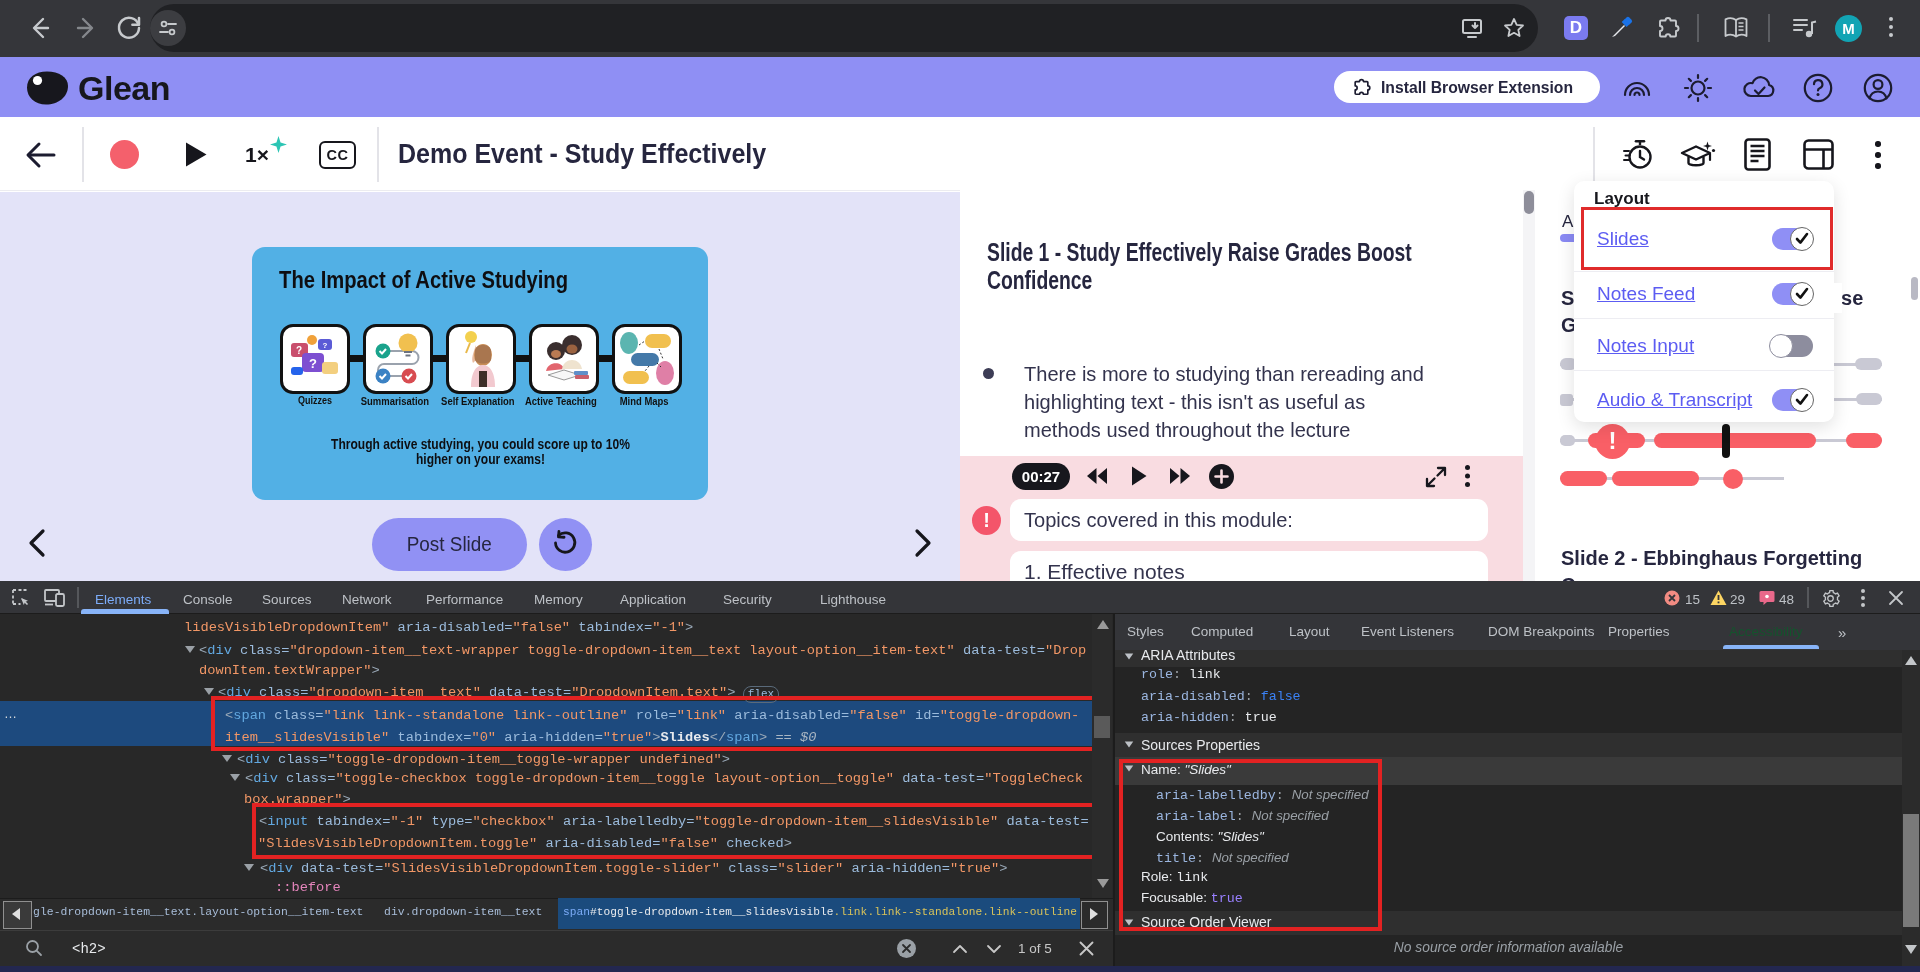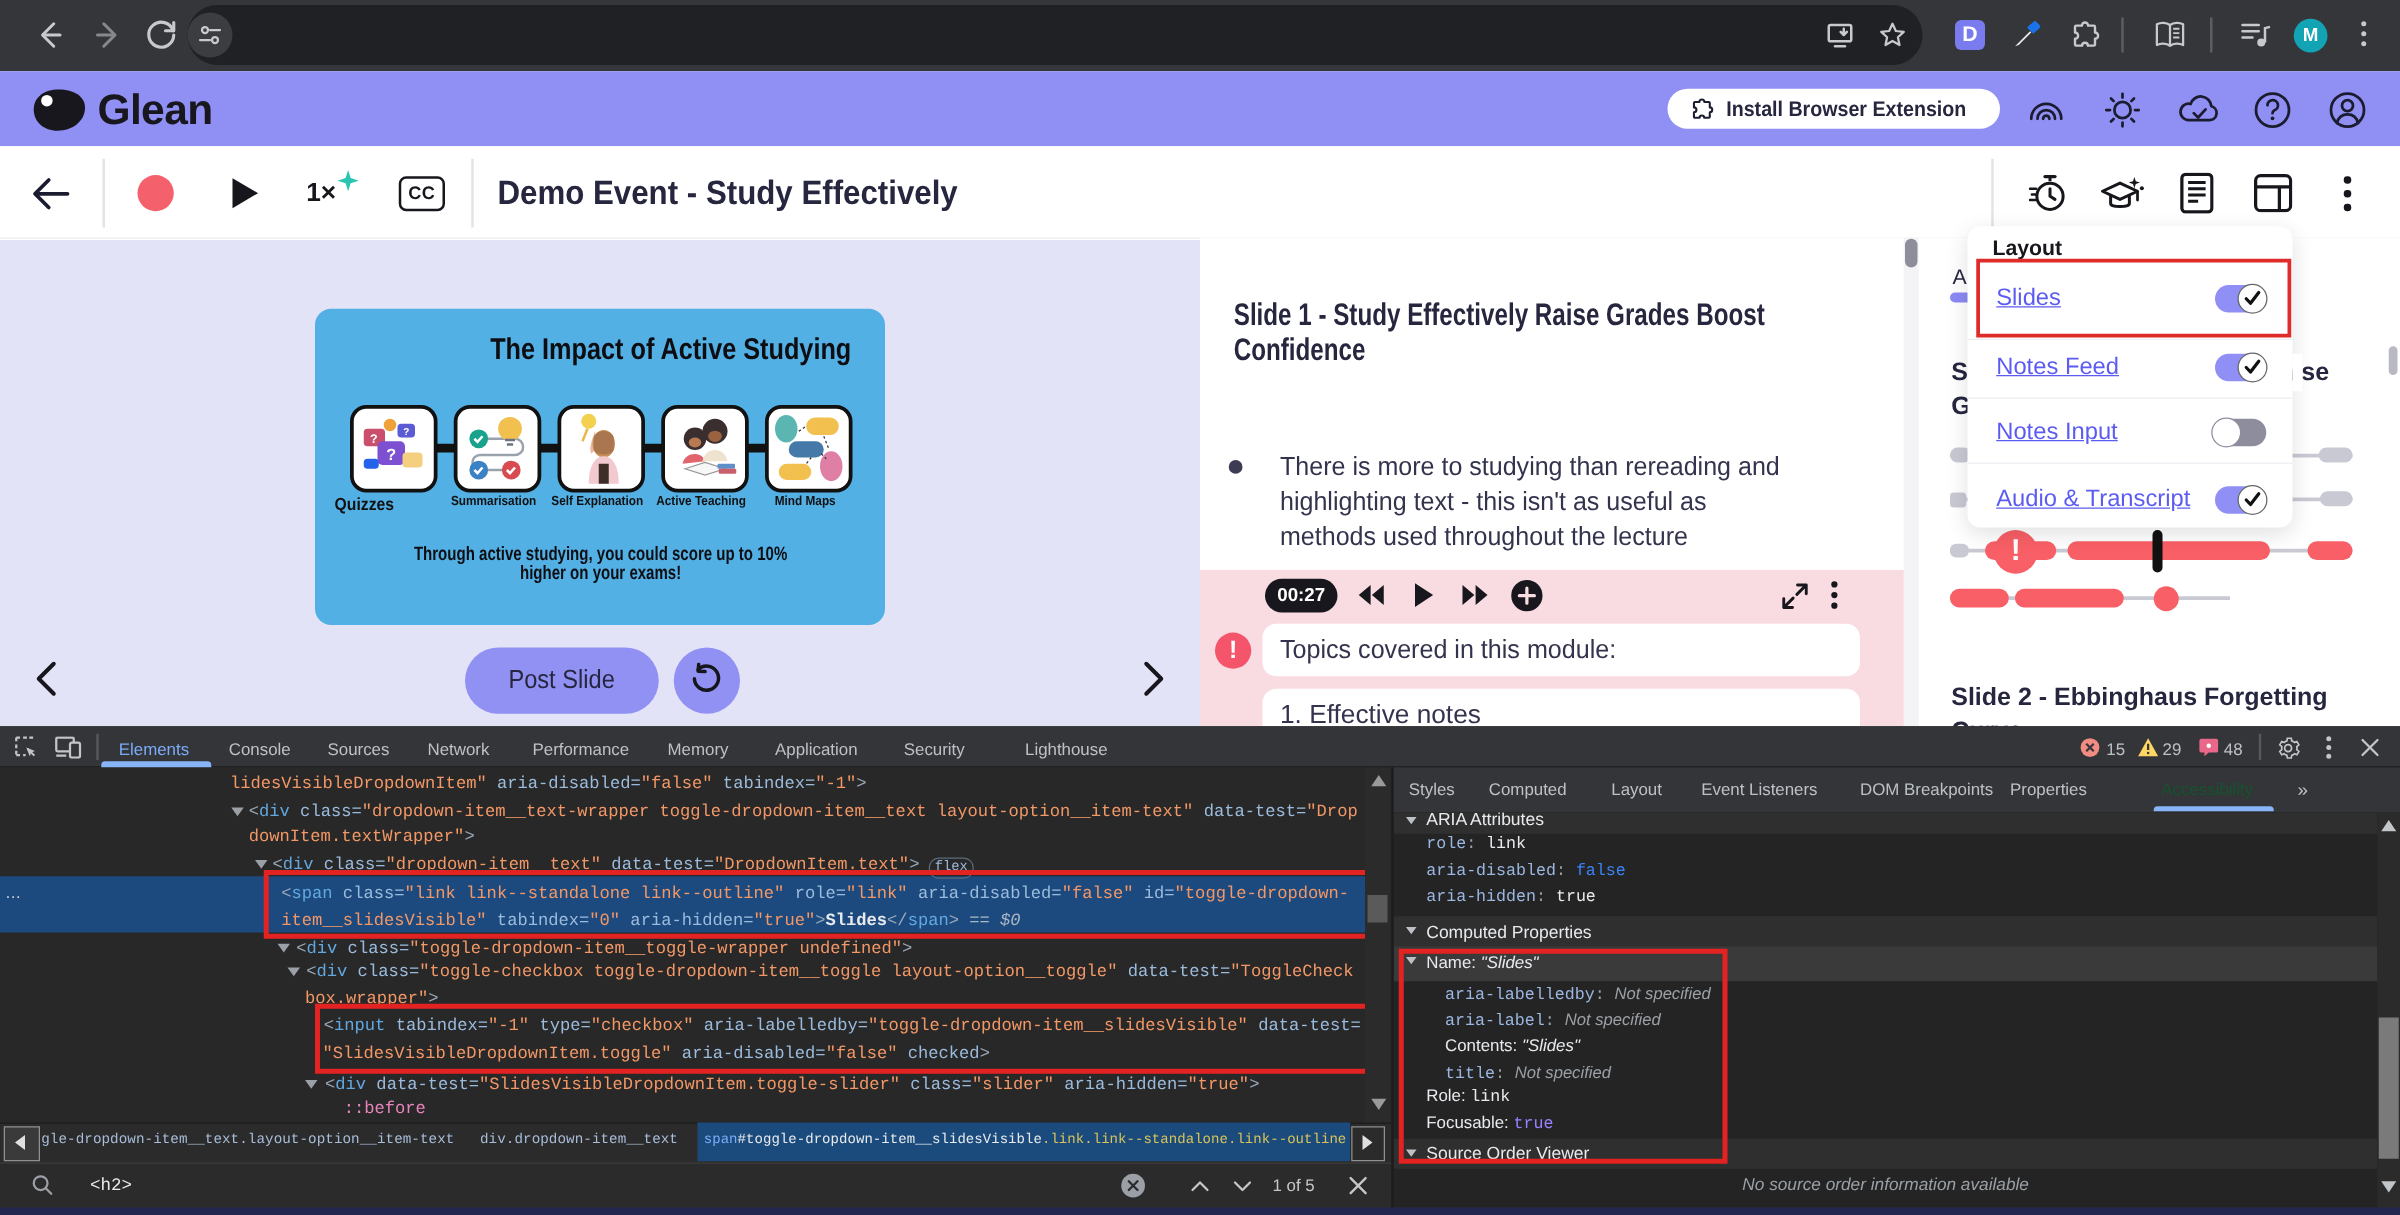--- a/index.html
+++ b/index.html
@@ -137,21 +137,21 @@
       <rect x="1.5" y="1.5" width="28" height="28" rx="4" stroke="#16161c" stroke-width="2.6" fill="none"></rect>
       <path d="M2 10.5h27M20.5 11v19" stroke="#16161c" stroke-width="2.6"></path>
     </svg>
 <div class="abs" style="left:1875px;top:141px;width:5.5px;height:5.5px;background:#16161c;border-radius:50%;box-shadow:0 11px 0 #16161c,0 22px 0 #16161c"></div>
 
 <div class="abs" style="left:0;top:191.5px;width:960px;height:389.5px;background:#e3e3f8"></div>
 <div class="abs" style="left:960px;top:190px;width:575px;height:391px;background:#fff"></div>
 <div class="abs" style="left:1535px;top:190px;width:385px;height:391px;background:#fff"></div>
 
 <div id="slidecard" class="abs" style="left:252px;top:247px;width:456px;height:253px;background:#52b0e5;border-radius:13px"></div>
-<div class="abs" style="left:252px;top:266px;width:456px;text-align:right;font-size:24px;font-weight:700;color:#0e0e12"><span style="display:inline-block;transform:scaleX(0.842)">The Impact of Active Studying</span></div>
+<div class="abs" style="left:252px;top:266px;width:456px;text-align:left;font-size:24px;font-weight:700;color:#0e0e12"><span style="display:inline-block;transform:scaleX(0.842)">The Impact of Active Studying</span></div>
 
 <div class="abs" style="left:290px;top:355px;width:380px;height:7px;background:#111"></div>
 <div class="abs" style="left:280px;top:324px;width:64px;height:64px;background:#fff;border:3.4px solid #111;border-radius:13px"></div>
 <div class="abs" style="left:363px;top:324px;width:64px;height:64px;background:#fff;border:3.4px solid #111;border-radius:13px"></div>
 <div class="abs" style="left:446px;top:324px;width:64px;height:64px;background:#fff;border:3.4px solid #111;border-radius:13px"></div>
 <div class="abs" style="left:529px;top:324px;width:64px;height:64px;background:#fff;border:3.4px solid #111;border-radius:13px"></div>
 <div class="abs" style="left:612px;top:324px;width:64px;height:64px;background:#fff;border:3.4px solid #111;border-radius:13px"></div>
 
 <svg class="abs" style="left:285px;top:329px" width="60" height="60" viewBox="0 0 60 60">
       <rect x="6" y="14" width="17" height="14" rx="3" fill="#c94f6d"></rect>
@@ -196,21 +196,21 @@
       <rect x="41" y="46" width="14" height="4" rx="1" fill="#c95f6b"></rect>
     </svg>
 <svg class="abs" style="left:617px;top:329px" width="60" height="60" viewBox="0 0 60 60">
       <ellipse cx="12" cy="14" rx="9" ry="11" fill="#5bb5b0"></ellipse>
       <rect x="28" y="5" width="26" height="14" rx="7" fill="#f1c04f"></rect>
       <rect x="14" y="24" width="28" height="13" rx="6.5" fill="#4479a8"></rect>
       <rect x="6" y="42" width="26" height="13" rx="6.5" fill="#f1c04f"></rect>
       <ellipse cx="48" cy="44" rx="9" ry="12" fill="#df7fa6"></ellipse>
       <path d="M22 16 L28 12M42 20 L46 30M32 37 L28 42M40 34 L44 38" stroke="#333" stroke-width="1" stroke-dasharray="2 2"></path>
     </svg>
-<div class="abs" style="left:265px;top:395px;width:128px;font-size:14px;font-weight:600;color:#111"><span style="display:inline-block;transform:scaleX(0.9)">Quizzes</span></div>
+<div class="abs" style="left:251px;top:395px;width:128px;text-align:center;font-size:10px;font-weight:600;color:#111"><span style="display:inline-block;transform:scaleX(0.9)">Quizzes</span></div>
 <div class="abs" style="left:331px;top:395px;width:128px;text-align:center;font-size:10.5px;font-weight:600;color:#111"><span style="display:inline-block;transform:scaleX(0.9)">Summarisation</span></div>
 <div class="abs" style="left:414px;top:395px;width:128px;text-align:center;font-size:10.5px;font-weight:600;color:#111"><span style="display:inline-block;transform:scaleX(0.9)">Self Explanation</span></div>
 <div class="abs" style="left:497px;top:395px;width:128px;text-align:center;font-size:10.5px;font-weight:600;color:#111"><span style="display:inline-block;transform:scaleX(0.9)">Active Teaching</span></div>
 <div class="abs" style="left:580px;top:395px;width:128px;text-align:center;font-size:10.5px;font-weight:600;color:#111"><span style="display:inline-block;transform:scaleX(0.9)">Mind Maps</span></div>
 <div class="abs" style="left:252px;top:437px;width:456px;text-align:center;font-size:15.5px;font-weight:700;color:#0e0e12;line-height:14.5px"><span style="display:inline-block;transform:scaleX(0.776)">Through active studying, you could score up to 10%<br>higher on your exams!</span></div>
 
 <div class="abs" style="left:372px;top:518px;width:155px;height:53px;background:#9191f4;border-radius:26.5px;text-align:center;font-size:21px;font-weight:500;color:#26263f;line-height:52px"><span style="display:inline-block;transform:scaleX(0.9)">Post Slide</span></div>
 <div class="abs" style="left:539px;top:518px;width:53px;height:53px;background:#9191f4;border-radius:50%"></div>
 <svg class="abs" style="left:552px;top:530px" width="26" height="26" viewBox="0 0 28 28">
       <path d="M7 6 A10.4 10.4 0 1 1 3.8 14" stroke="#16161c" stroke-width="3" fill="none" stroke-linecap="round"></path>
@@ -455,21 +455,21 @@
 
 <div class="abs" style="left:1115px;top:650px;width:787px;height:316px;background:#242424;overflow:hidden">
  <div class="abs" style="left:0;top:-2px;width:787px;height:19px;background:#2f2f2f"></div>
  <div class="arr" style="left:9px;top:3px;border-top-color:#bdc1c6;transform:scale(0.85)"></div>
  <div class="srow" style="left:26px;top:-3px;font-size:14px">ARIA Attributes</div>
  <div class="mrow" style="left:26px;top:17px"><span class="pn">role</span><span style="color:#9aa0a6">: </span><span style="color:#e8eaed">link</span></div>
  <div class="mrow" style="left:26px;top:38.5px"><span class="pn">aria-disabled</span><span style="color:#9aa0a6">: </span><span style="color:#3b82f6">false</span></div>
  <div class="mrow" style="left:26px;top:59.5px"><span class="pn">aria-hidden</span><span style="color:#9aa0a6">: </span><span style="color:#e8eaed">true</span></div>
  <div class="abs" style="left:0;top:83px;width:787px;height:24px;background:#2f2f2f"></div>
  <div class="arr" style="left:9px;top:91px;border-top-color:#bdc1c6;transform:scale(0.85)"></div>
- <div class="srow" style="left:26px;top:87px;font-size:14px">Computed Properties</div>
+ <div class="srow" style="left:26px;top:87px;font-size:14px">Sources Properties</div>
  <div class="abs" style="left:0;top:107px;width:787px;height:28px;background:#3a3a3a"></div>
  <div class="arr" style="left:9px;top:115px;border-top-color:#bdc1c6;transform:scale(0.85)"></div>
  <div class="srow" style="left:26px;top:112px">Name: <span style="font-style:italic">"Slides"</span></div>
  <div class="mrow" style="left:41px;top:137px"><span class="pn">aria-labelledby</span><span style="color:#9aa0a6">: </span><span class="ns" style="font-family:'Liberation Sans',sans-serif">Not specified</span></div>
  <div class="mrow" style="left:41px;top:158px"><span class="pn">aria-label</span><span style="color:#9aa0a6">: </span><span class="ns" style="font-family:'Liberation Sans',sans-serif">Not specified</span></div>
  <div class="srow" style="left:41px;top:179px">Contents: <span style="font-style:italic">"Slides"</span></div>
  <div class="mrow" style="left:41px;top:200px"><span class="pn">title</span><span style="color:#9aa0a6">: </span><span class="ns" style="font-family:'Liberation Sans',sans-serif">Not specified</span></div>
  <div class="srow" style="left:26px;top:219px">Role: <span class="mono" style="font-size:13.3px">link</span></div>
  <div class="srow" style="left:26px;top:240px">Focusable: <span class="mono" style="font-size:13.3px;color:#9980ff">true</span></div>
  <div class="abs" style="left:0;top:261px;width:787px;height:24px;background:#2f2f2f"></div>

